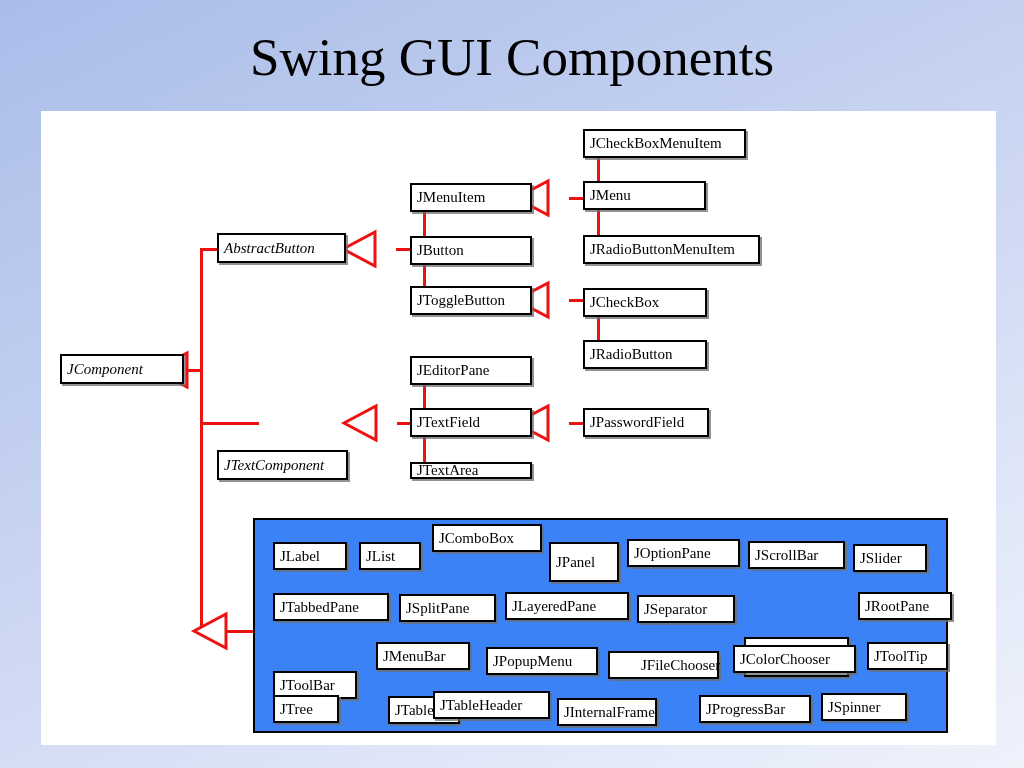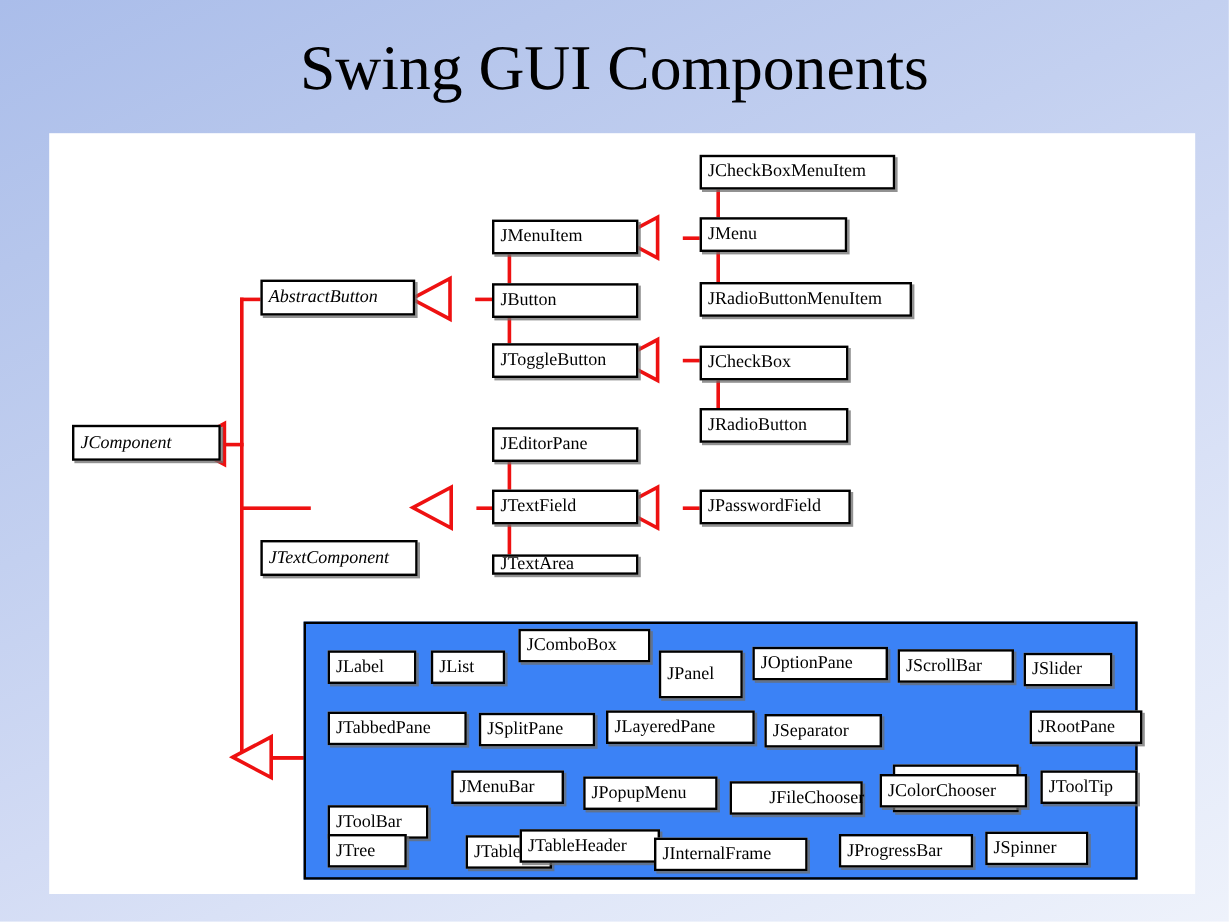--- a/index.html
+++ b/index.html
@@ -229,20 +229,20 @@
       <div class="node" style="left:18px; top:134px; width:84px; height:28px;margin-top:17px;">JToolBar</div>
       <div class="node" style="left:121px; top:122px; width:94px; height:28px;">JMenuBar</div>
       <div class="node" style="left:231px; top:127px; width:112px; height:28px;">JPopupMenu</div>
       <div class="node" style="left:353px; top:131px; width:111px; height:28px;padding-left:31px;">JFileChooser</div>
       <div class="node" style="left:478px; top:125px; width:123px; height:28px;">JColorChooser</div>
       <div class="node" style="left:612px; top:122px; width:81px; height:28px;">JToolTip</div>
 
       <div class="node" style="left:18px; top:175px; width:66px; height:28px;">JTree</div>
       <div class="node" style="left:93px; top:176px; width:72px; height:28px;margin-left:40px;">JTable</div>
       <div class="node" style="left:178px; top:171px; width:117px; height:28px;">JTableHeader</div>
-      <div class="node" style="left:290px; top:178px; width:128px; height:28px;">JInternalFrame</div>
+      <div class="node" style="left:302px; top:178px; width:100px; height:28px;">JInternalFrame</div>
       <div class="node" style="left:444px; top:175px; width:112px; height:28px;">JProgressBar</div>
       <div class="node" style="left:566px; top:173px; width:86px; height:28px;">JSpinner</div>
 
     </div>
 
   </div>
 </div>
 
 </body></html>

